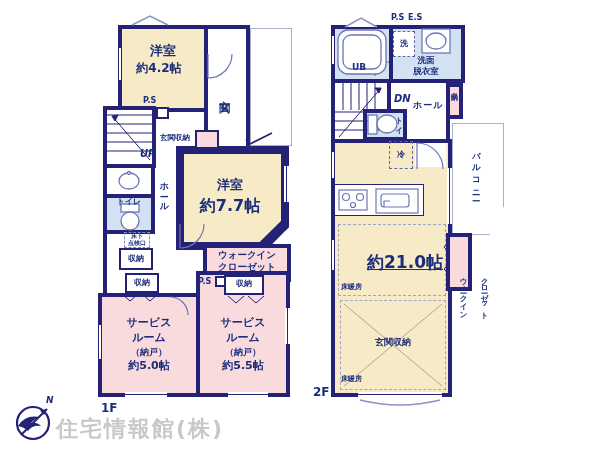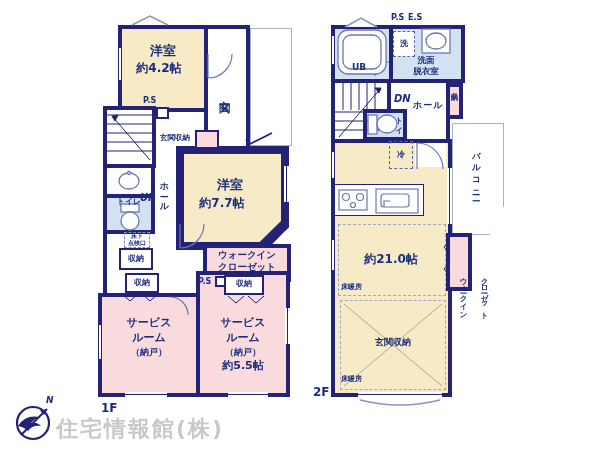--- a/index.html
+++ b/index.html
@@ -170,54 +170,55 @@
         <rect x="381" y="194" width="28" height="13" rx="3"></rect>
       <path d="M384,207 v-6 h6" fill="none"></path>
     </g>
   </svg>
 
   <div class="lbl ctr" style="left:118px;top:44px;width:90px;font-size:13px;">洋室</div>
   <div class="lbl ctr" style="left:114px;top:62px;width:90px;font-size:12px;">約4.2帖</div>
   <div class="lbl" style="left:143px;top:96px;font-size:8px;">P.S</div>
   <div class="lbl v" style="left:217px;top:92px;font-size:11px;">玄関</div>
   <div class="lbl" style="left:160px;top:134px;font-size:7.5px;">玄関収納</div>
-  <div class="lbl" style="left:140px;top:148px;font-size:10px;font-style:italic;margin-top:44px;">UP</div>
+  <div class="lbl" style="left:140px;top:148px;font-size:10px;font-style:italic;">UP</div>
   <div class="lbl v" style="left:159px;top:176px;font-size:9px;letter-spacing:5px;">ホール</div>
   <div class="lbl ctr" style="left:103px;top:197px;width:52px;font-size:8px;">トイレ</div>
   <div class="lbl ctr" style="left:176px;top:178px;width:108px;font-size:13px;">洋室</div>
-  <div class="lbl ctr" style="left:168px;top:197px;width:108px;font-size:12px;">約7.7帖</div>
+  <div class="lbl ctr" style="left:176px;top:197px;width:108px;font-size:16px;">約7.7帖</div>
   <div class="lbl ctr" style="left:124px;top:233px;width:26px;font-size:6px;">床下</div>
   <div class="lbl ctr" style="left:124px;top:240px;width:26px;font-size:6px;">点検口</div>
   <div class="lbl ctr" style="left:119px;top:254px;width:34px;font-size:8px;">収納</div>
   <div class="lbl ctr" style="left:125px;top:278px;width:34px;font-size:8px;">収納</div>
   <div class="lbl ctr" style="left:203px;top:250px;width:88px;font-size:9.5px;">ウォークイン</div>
   <div class="lbl ctr" style="left:203px;top:262px;width:88px;font-size:9.5px;">クローゼット</div>
   <div class="lbl" style="left:198px;top:277px;font-size:8px;">P.S</div>
   <div class="lbl ctr" style="left:224px;top:279px;width:40px;font-size:8px;">収納</div>
   <div class="lbl ctr" style="left:98px;top:317px;width:102px;font-size:11px;">サービス</div>
   <div class="lbl ctr" style="left:98px;top:332px;width:102px;font-size:11px;">ルーム</div>
   <div class="lbl ctr" style="left:98px;top:347px;width:102px;font-size:9px;">（納戸）</div>
+  <div class="lbl ctr" style="left:98px;top:360px;width:102px;font-size:11px;">約5.0帖</div>
   <div class="lbl ctr" style="left:196px;top:317px;width:94px;font-size:11px;">サービス</div>
   <div class="lbl ctr" style="left:196px;top:332px;width:94px;font-size:11px;">ルーム</div>
   <div class="lbl ctr" style="left:196px;top:347px;width:94px;font-size:9px;">（納戸）</div>
   <div class="lbl ctr" style="left:196px;top:360px;width:94px;font-size:11px;">約5.5帖</div>
   <div class="lbl" style="left:101px;top:386px;font-size:12px;margin-top:16px;">1F</div>
 
   <div class="lbl" style="left:391px;top:13px;font-size:8px;">P.S</div>
   <div class="lbl" style="left:408px;top:13px;font-size:8px;">E.S</div>
   <div class="lbl" style="left:352px;top:62px;font-size:9px;">UB</div>
   <div class="lbl ctr" style="left:393px;top:39px;width:22px;font-size:8px;">洗</div>
   <div class="lbl ctr" style="left:400px;top:56px;width:52px;font-size:8.5px;">洗面</div>
   <div class="lbl ctr" style="left:400px;top:67px;width:52px;font-size:8.5px;">脱衣室</div>
   <div class="lbl" style="left:394px;top:93px;font-size:10px;font-style:italic;">DN</div>
   <div class="lbl" style="left:413px;top:100px;font-size:9px;letter-spacing:1px;">ホール</div>
   <div class="lbl v" style="left:450px;top:87px;font-size:7px;letter-spacing:1px;">収納</div>
   <div class="lbl v" style="left:394px;top:112px;font-size:7.5px;letter-spacing:1px;">トイレ</div>
   <div class="lbl ctr" style="left:389px;top:150px;width:24px;font-size:8px;">冷</div>
-  <div class="lbl ctr" style="left:348px;top:253px;width:86px;font-size:12px;">約21.0帖</div>
+  <div class="lbl ctr" style="left:362px;top:253px;width:86px;font-size:17px;text-decoration:underline;">約21.0帖</div>
   <div class="lbl" style="left:341px;top:283px;font-size:7px;">床暖房</div>
   <div class="lbl" style="left:341px;top:375px;font-size:7px;">床暖房</div>
   <div class="lbl ctr" style="left:350px;top:337px;width:86px;font-size:9px;">玄関収納</div>
   <div class="lbl v" style="left:471px;top:146px;font-size:8.5px;letter-spacing:3px;">バルコニー</div>
   <div class="lbl" style="left:447px;top:236px;font-size:7.5px;writing-mode:vertical-lr;text-orientation:upright;letter-spacing:0;line-height:1.4;">
     <span>ウォークイン</span><br>
     <span>クローゼット</span>
   </div>
   <div class="lbl" style="left:313px;top:386px;font-size:12px;text-align:right;">2F</div>
 

